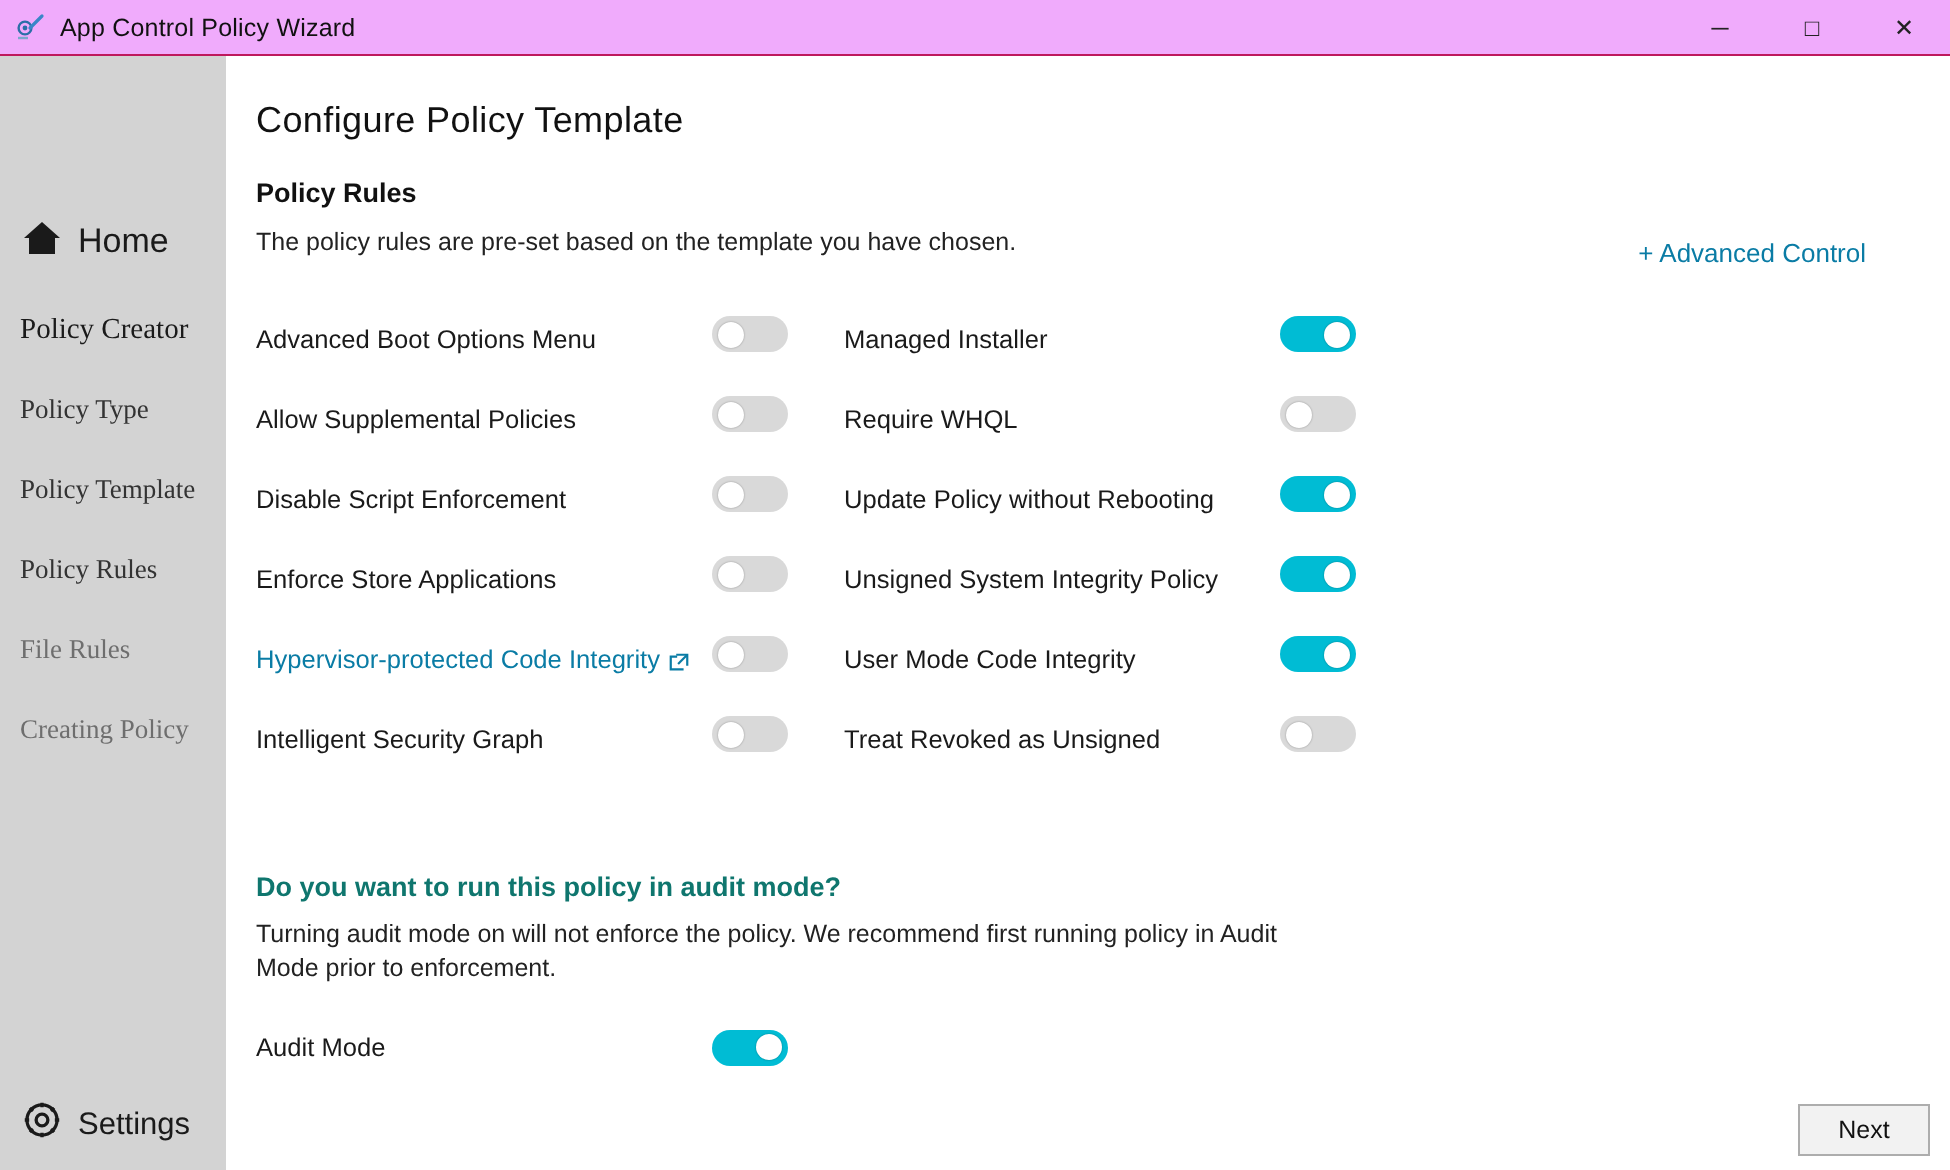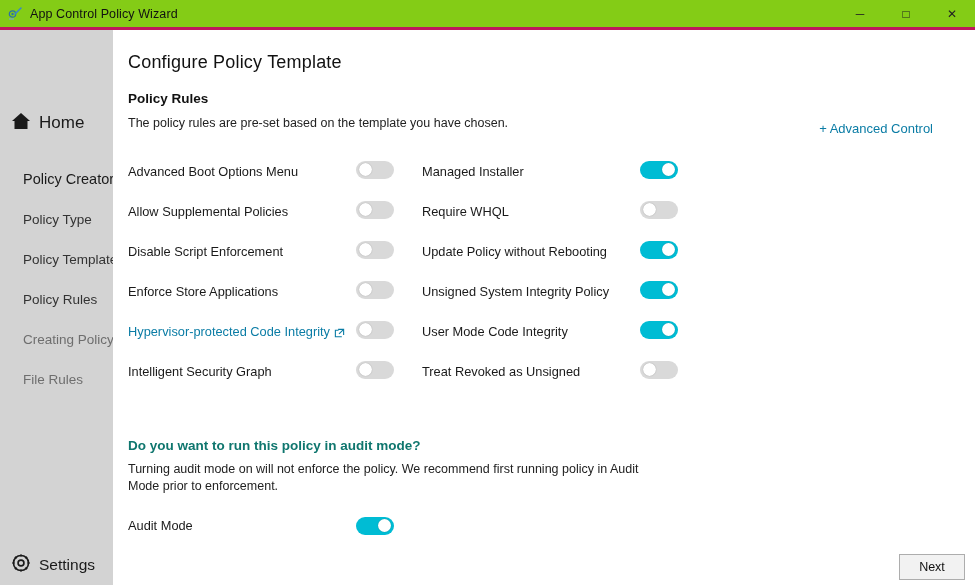--- a/index.html
+++ b/index.html
@@ -14,22 +14,22 @@
     color: #1a1a1a;
     overflow: hidden;
     position: relative;
   }
 
   
   .titlebar {
     height: 27px;
     display: flex;
     align-items: center;
-    background: #84cc16;
-    border-bottom: 3px solid #be185d;
+    background: #f0abfc;
+    border-bottom: 1px solid #be185d;
     position: relative;
   }
   .titlebar .app-icon {
     width: 16px;
     height: 16px;
     margin-left: 7px;
     margin-right: 7px;
     flex: 0 0 auto;
     position: relative;
   }
@@ -83,25 +83,26 @@
   .side-home .label {
     font-size: 17px;
     color: #1a1a1a;
   }
   .side-steps {
     margin-top: 22px;
   }
   .side-step {
     height: 40px;
     display: flex;
-    align-items: center;
-    padding-left: 23px;
+    align-items: flex-start;
+    padding-left: 10px;
     font-size: 13.5px;
     color: #333;
     white-space: nowrap;
+    font-family: Liberation Serif, serif;
   }
   .side-step.active {
     color: #1a1a1a;
     font-size: 14.5px;
   }
   .side-step.dim {
     color: #6e6e6e;
   }
   .side-settings {
     position: absolute;
@@ -285,24 +286,24 @@
       <div class="side-step">
         <span>Policy Type</span>
       </div>
       <div class="side-step">
         <span>Policy Template</span>
       </div>
       <div class="side-step">
         <span>Policy Rules</span>
       </div>
       <div class="side-step dim">
+        <span>File Rules</span>
+      </div>
+      <div class="side-step dim">
         <span>Creating Policy</span>
-      </div>
-      <div class="side-step dim">
-        <span>File Rules</span>
       </div>
     </div>
 
     <div class="side-settings">
       <span>
         <svg width="22" height="22" viewBox="0 0 24 24">
           <g fill="none" stroke="#1a1a1a" stroke-width="1.8">
             <circle cx="12" cy="12" r="3.2"></circle>
             <path d="M12 2.6 L12 5 M12 19 L12 21.4 M2.6 12 L5 12 M19 12 L21.4 12
                      M5.4 5.4 L7.1 7.1 M16.9 16.9 L18.6 18.6

